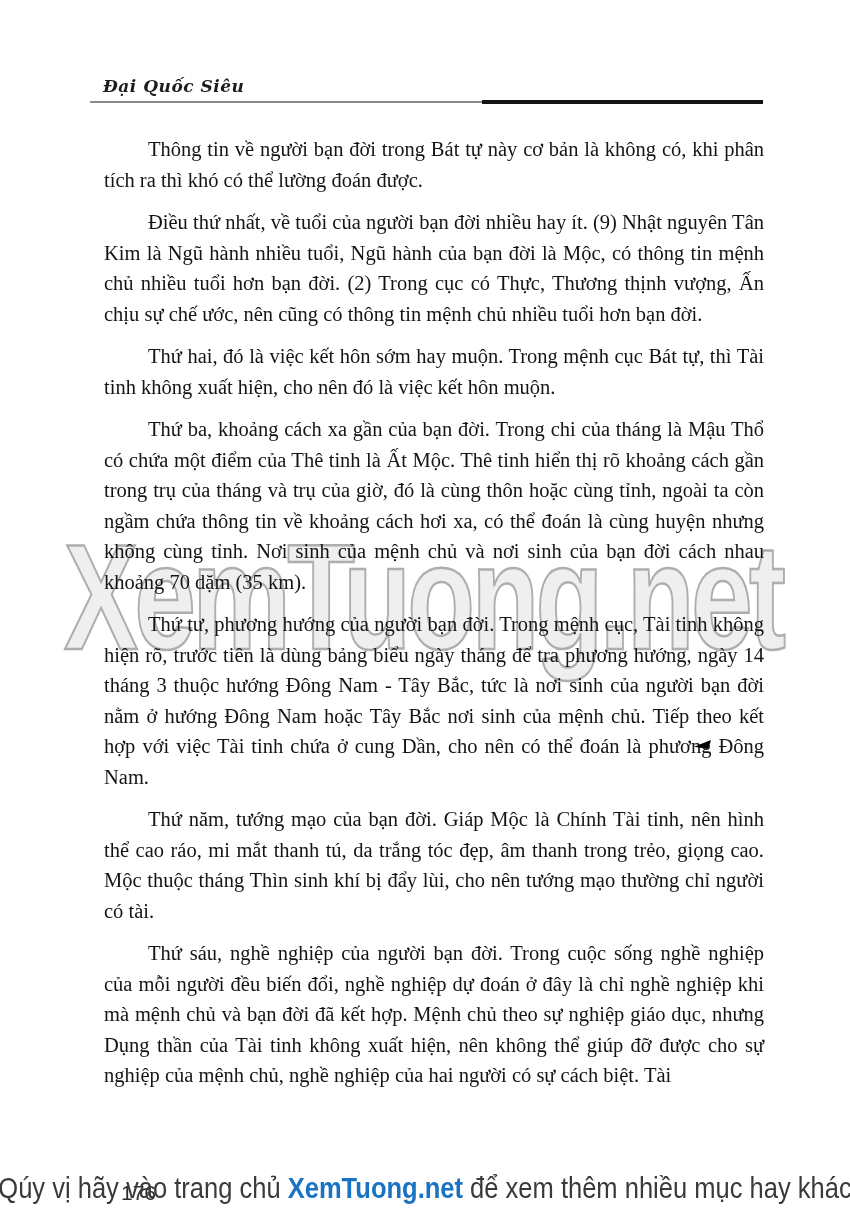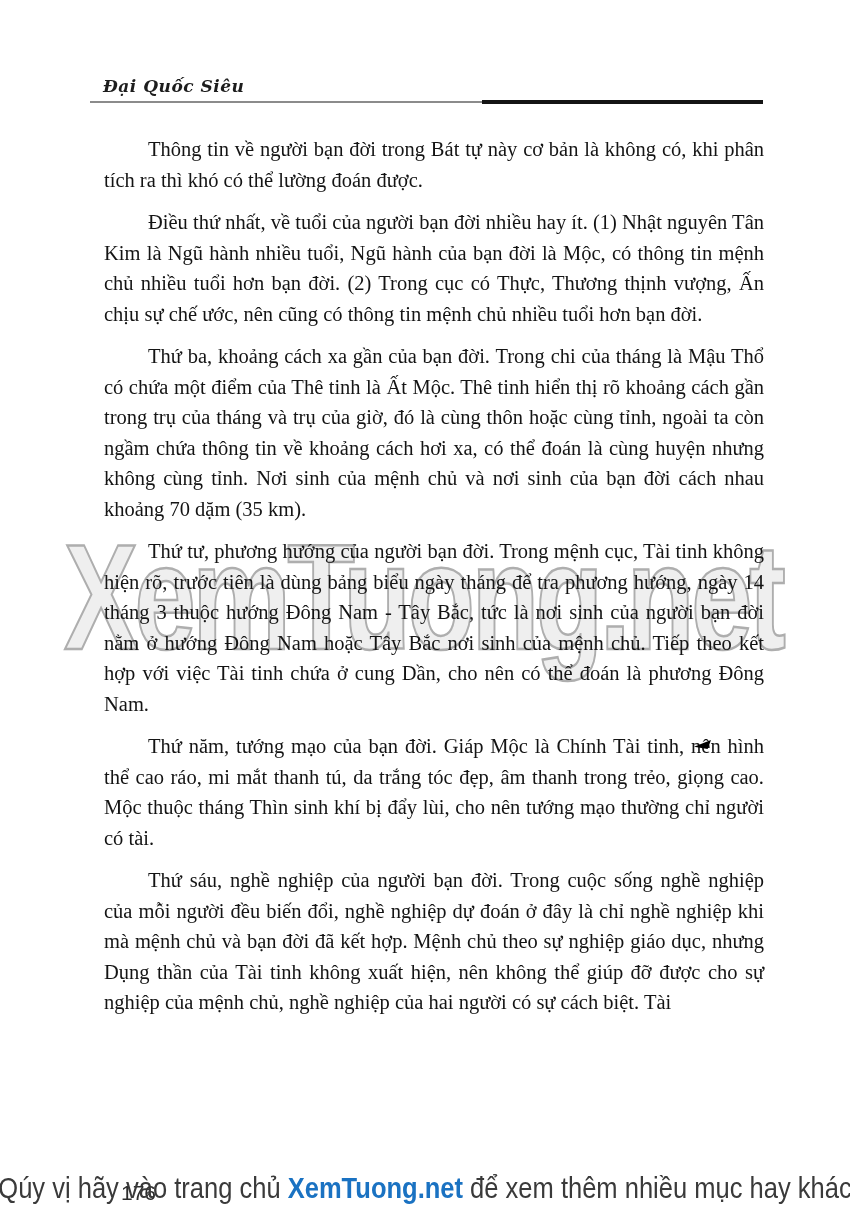--- a/index.html
+++ b/index.html
@@ -68,21 +68,22 @@
 
   <div class="header-rule">
     <div class="rule-left"></div>
     <div class="rule-right"></div>
   </div>
 
   <div class="watermark">XemTuong.net</div>
 
   <div class="body-text">
     <p>Thông tin về người bạn đời trong Bát tự này cơ bản là không có, khi phân tích ra thì khó có thể lường đoán được.</p>
-    <p>Điều thứ nhất, về tuổi của người bạn đời nhiều hay ít. (1) Nhật nguyên Tân Kim là Ngũ hành nhiều tuổi, Ngũ hành của bạn đời là Mộc, có thông tin mệnh chủ nhiều tuổi hơn bạn đời. (2) Trong cục có Thực, Thương thịnh vượng, Ấn chịu sự chế ước, nên cũng có thông tin mệnh chủ nhiều tuổi hơn bạn đời.</p>
+    <p>Điều thứ nhất, về tuổi của người bạn đời nhiều hay ít. (9) Nhật nguyên Tân Kim là Ngũ hành nhiều tuổi, Ngũ hành của bạn đời là Mộc, có thông tin mệnh chủ nhiều tuổi hơn bạn đời. (2) Trong cục có Thực, Thương thịnh vượng, Ấn chịu sự chế ước, nên cũng có thông tin mệnh chủ nhiều tuổi hơn bạn đời.</p>
+    <p>Thứ hai, đó là việc kết hôn sớm hay muộn. Trong mệnh cục Bát tự, thì Tài tinh không xuất hiện, cho nên đó là việc kết hôn muộn.</p>
     <p>Thứ ba, khoảng cách xa gần của bạn đời. Trong chi của tháng là Mậu Thổ có chứa một điểm của Thê tinh là Ất Mộc. Thê tinh hiển thị rõ khoảng cách gần trong trụ của tháng và trụ của giờ, đó là cùng thôn hoặc cùng tỉnh, ngoài ta còn ngầm chứa thông tin về khoảng cách hơi xa, có thể đoán là cùng huyện nhưng không cùng tỉnh. Nơi sinh của mệnh chủ và nơi sinh của bạn đời cách nhau khoảng 70 dặm (35 km).</p>
     <p>Thứ tư, phương hướng của người bạn đời. Trong mệnh cục, Tài tinh không hiện rõ, trước tiên là dùng bảng biểu ngày tháng để tra phương hướng, ngày 14 tháng 3 thuộc hướng Đông Nam - Tây Bắc, tức là nơi sinh của người bạn đời nằm ở hướng Đông Nam hoặc Tây Bắc nơi sinh của mệnh chủ. Tiếp theo kết hợp với việc Tài tinh chứa ở cung Dần, cho nên có thể đoán là phương Đông Nam.</p>
     <p>Thứ năm, tướng mạo của bạn đời. Giáp Mộc là Chính Tài tinh, nên hình thể cao ráo, mi mắt thanh tú, da trắng tóc đẹp, âm thanh trong trẻo, giọng cao. Mộc thuộc tháng Thìn sinh khí bị đẩy lùi, cho nên tướng mạo thường chỉ người có tài.</p>
     <p>Thứ sáu, nghề nghiệp của người bạn đời. Trong cuộc sống nghề nghiệp của mỗi người đều biến đổi, nghề nghiệp dự đoán ở đây là chỉ nghề nghiệp khi mà mệnh chủ và bạn đời đã kết hợp. Mệnh chủ theo sự nghiệp giáo dục, nhưng Dụng thần của Tài tinh không xuất hiện, nên không thể giúp đỡ được cho sự nghiệp của mệnh chủ, nghề nghiệp của hai người có sự cách biệt. Tài</p>
   </div>
 
   <div class="artifact-arrow"></div>
 
   <div class="pagenum">176</div>
 

